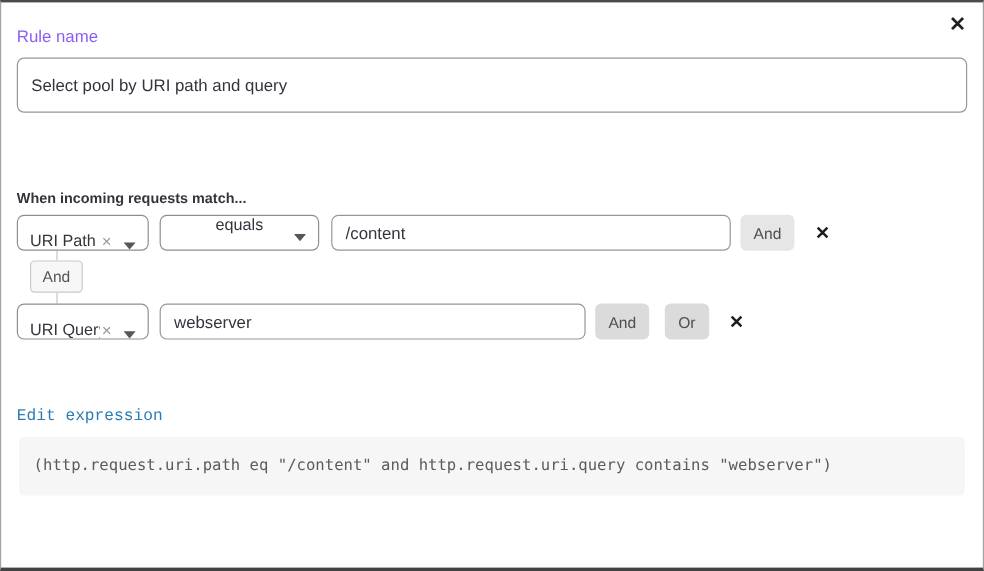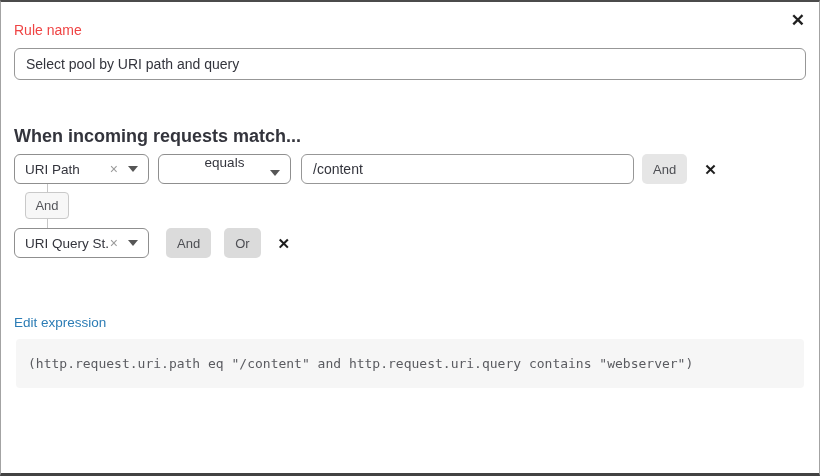--- a/index.html
+++ b/index.html
@@ -24,49 +24,49 @@
     font-size:17px; font-weight:700; color:#1f1f1f;
     line-height:1; padding:4px;
   }
 
   h1.title {
     margin-top:9px;
     font-size:19px; font-weight:700; color:#2b2b2b;
     letter-spacing:.1px;
   }
 
-  .field-label { margin-top:20px; font-size:14px; color:#ef4444; }
+  .field-label { margin-top:20px; font-size:14px; color:#8b5cf6; }
   .helper { margin-top:5px; font-size:13px; color:#9b9b9b; }
 
   .name-input {
     margin-top:10px;
-    width:100%; height:32px;
+    width:100%; height:46px;
     border:1px solid #979797; border-radius:6px;
     padding:0 11px;
     font-family:"Liberation Sans","DejaVu Sans",sans-serif;
     font-size:14px; color:#33343c;
     outline:none; background:#fff;
   }
 
-  h2.match-heading { margin-top:46px; font-size:18px; font-weight:700; color:#33343c; }
+  h2.match-heading { margin-top:64px; font-size:12px; font-weight:700; color:#33343c; }
 
   .col-labels { display:flex; margin-top:16px; font-size:13px; color:#42434a; }
   .col-labels .c1 { width:135px; margin-right:9px; }
   .col-labels .c2 { width:133px; margin-right:10px; }
 
   .rule-row { display:flex; align-items:center; margin-top:7px; }
 
   .select {
     display:flex; align-items:center;
     height:30px; padding:0 10px;
     border:1px solid #8f8f8f; border-radius:6px;
     background:#fff; cursor:pointer;
     font-size:13.5px; color:#33343c;
   }
-  .select.field-sel { width:135px; margin-right:9px; }
+  .select.field-sel { width:110px; margin-right:9px;align-items:flex-end; }
   .select.op-sel    { width:133px; margin-right:10px;flex-direction:column; }
   .select .sel-text { white-space:nowrap; overflow:hidden; }
   .select .clear { margin-left:auto; color:#9a9a9a; font-size:14px; line-height:1; padding:0 2px; }
   .select .caret {
     width:0; height:0; margin-left:8px; flex:none;
     border-left:5px solid transparent; border-right:5px solid transparent;
     border-top:6px solid #565656;
   }
   .select.op-sel .caret { margin-left:auto; }
 
@@ -105,21 +105,21 @@
     border:1px solid #c9c9c9; border-radius:4px;
     background:#f7f7f7; color:#54555a;
     font-size:13px; padding:4px 9px; line-height:17px;
   }
 
   .expr-header {
     display:flex; justify-content:space-between; align-items:baseline;
     margin-top:57px;
   }
   .expr-label { font-size:13px; color:#303138; }
-  .edit-link { font-size:13.5px; text-decoration:none; cursor:pointer; }
+  .edit-link { font-size:13.5px; text-decoration:none; cursor:pointer;font-family:Liberation Mono, monospace; }
 
   .code-block {
     margin:9px 2px 0 2px;
     border-radius:4px;
     padding:17px 12px;
     font-family:"DejaVu Sans Mono","Liberation Mono",monospace;
     font-size:13px; color:#5a5b60;
     white-space:pre-wrap; word-break:break-all;
   }
 </style>
@@ -159,20 +159,21 @@
     <div class="and-badge">And</div>
     <div class="vline bottom"></div>
   </div>
 
   <div class="rule-row row-2" style="margin-top:0;">
     <div class="select field-sel">
       <span class="sel-text">URI Query St...</span>
       <span class="clear">×</span>
       <span class="caret"></span>
     </div>
+    <input class="value-input" type="text" value="webserver" style="">
     <button class="conj-btn">And</button>
     <button class="conj-btn">Or</button>
     <button class="remove-btn">✕</button>
   </div>
 
   <div class="expr-header">
     <a class="edit-link" style="color: rgb(43, 124, 181);">Edit expression</a>
   </div>
   <div class="code-block" style="background: rgb(246, 246, 246); color: rgb(90, 91, 96);">(http.request.uri.path eq "/content" and http.request.uri.query contains "webserver")</div>
 

